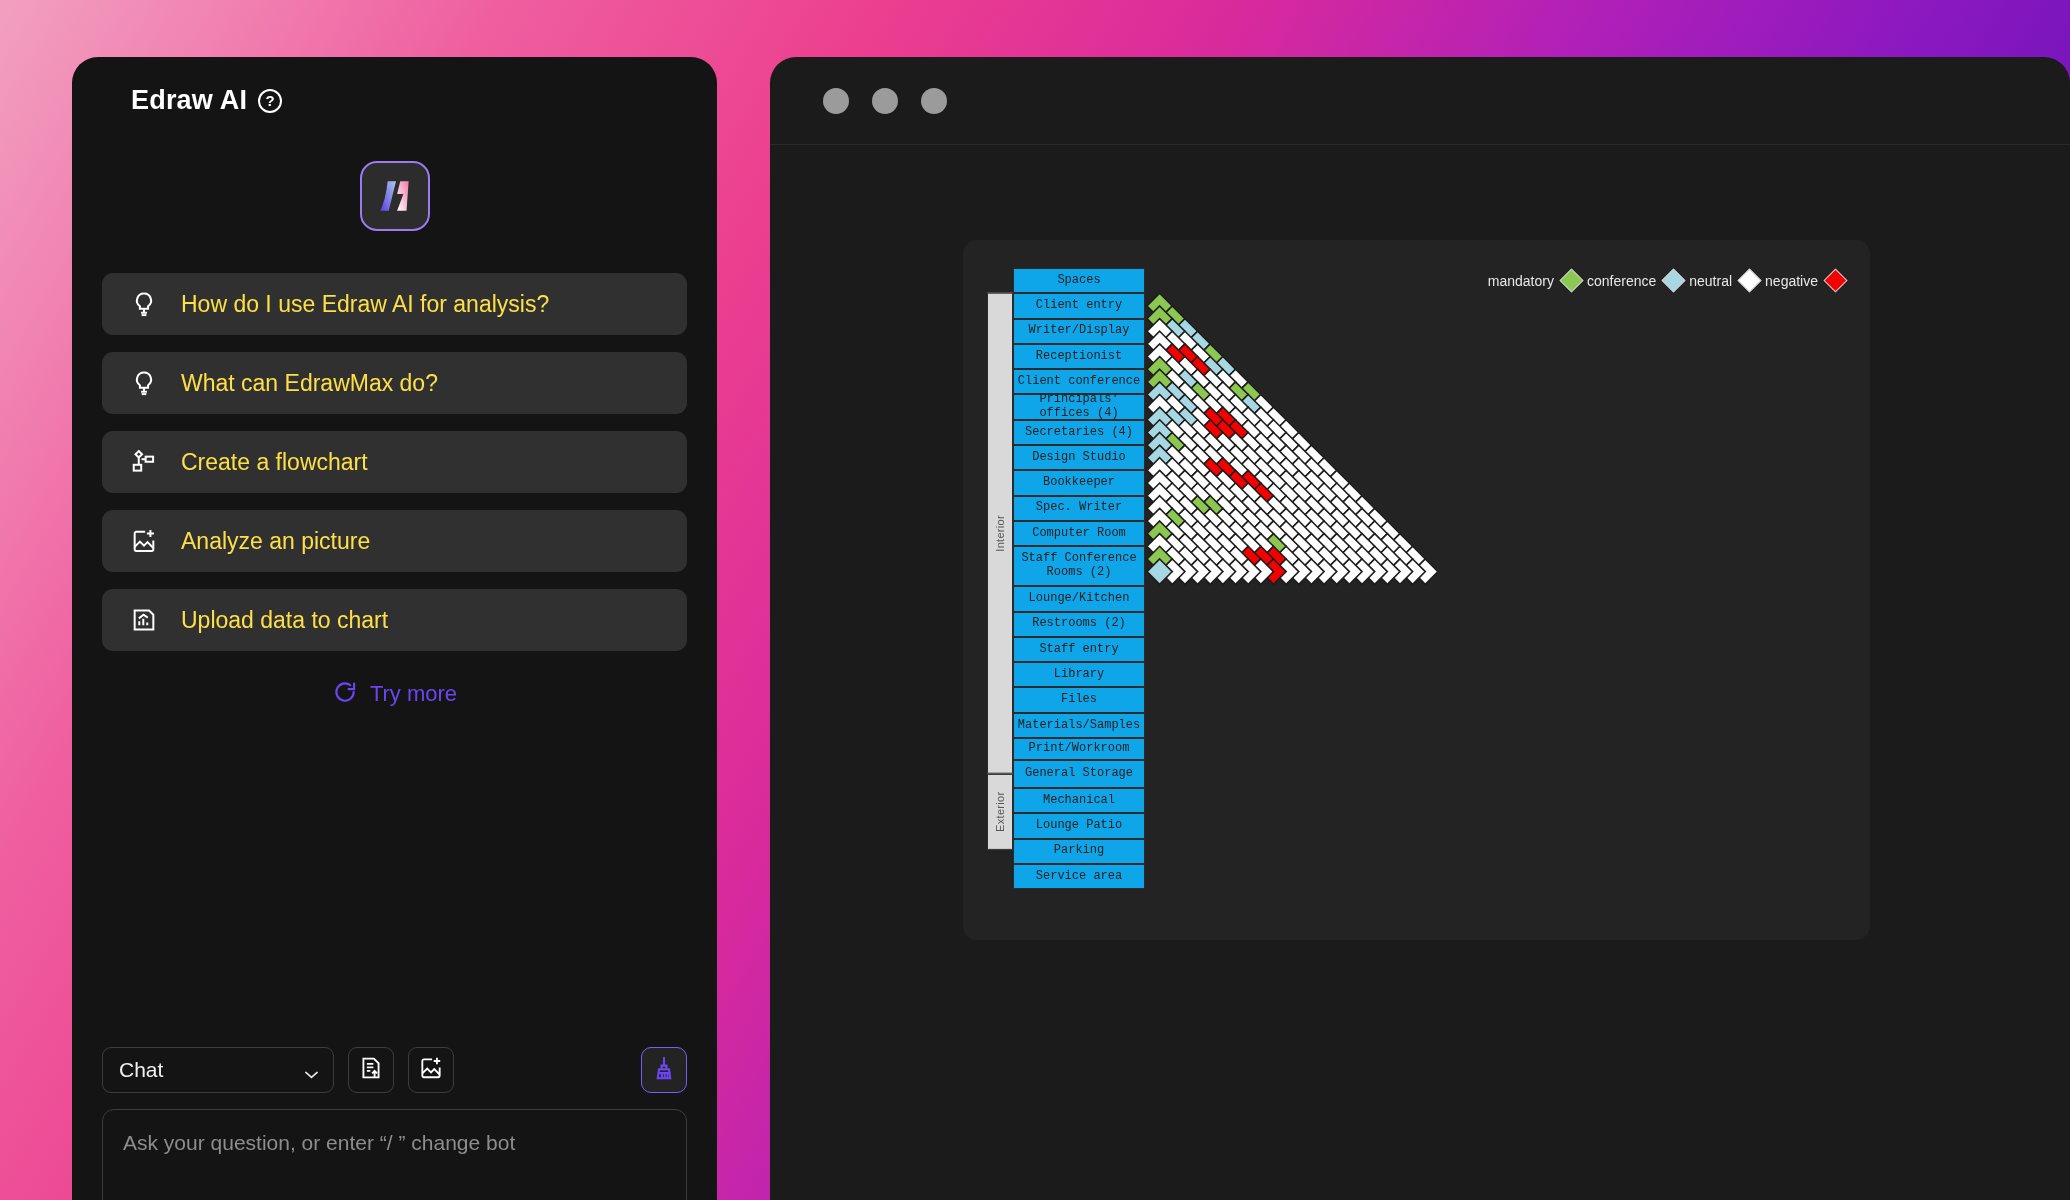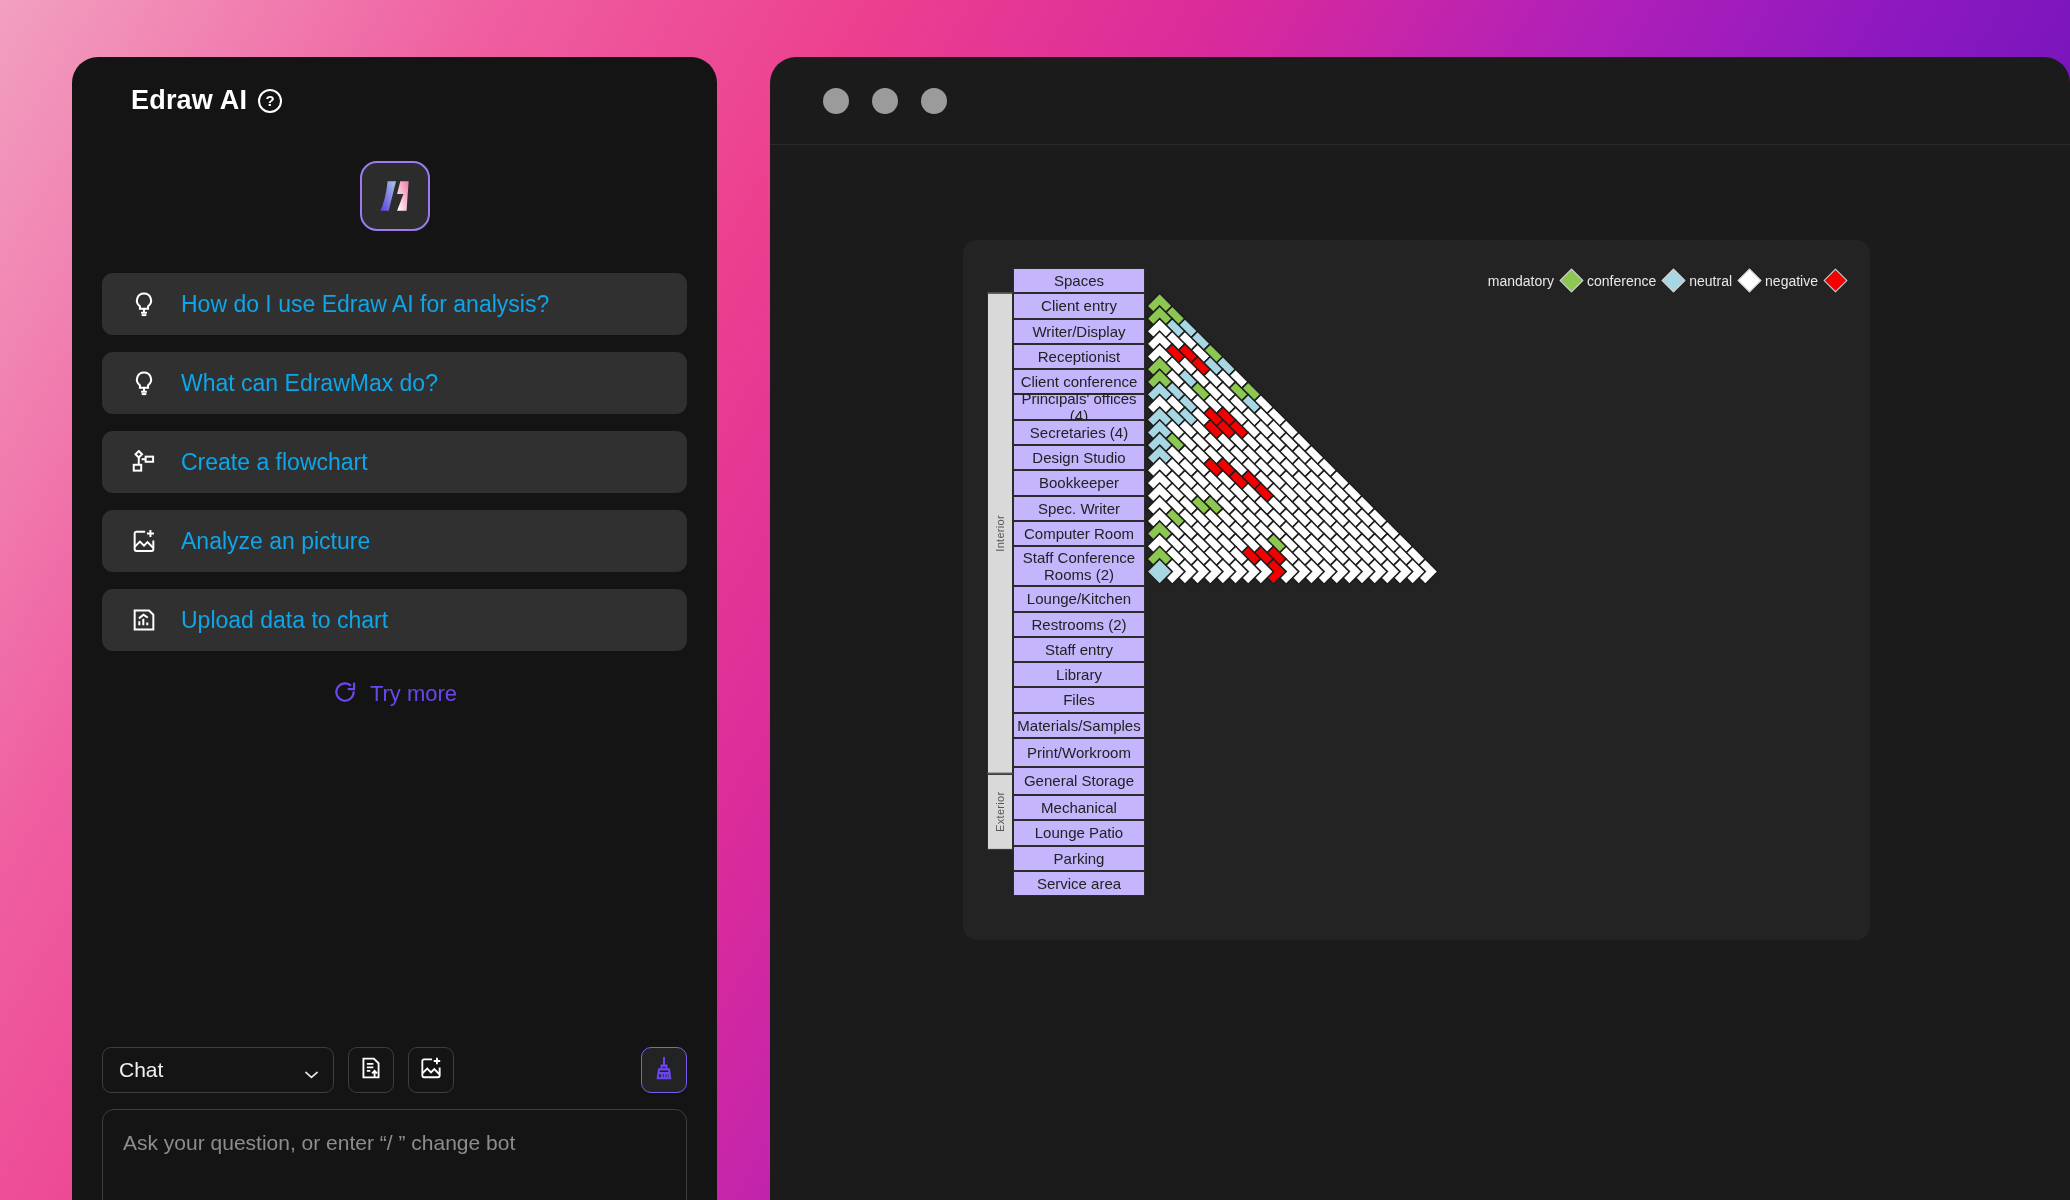--- a/index.html
+++ b/index.html
@@ -49,21 +49,21 @@
   #suggestions { margin: 42px 30px 0 30px; }
   .suggest-btn {
     display: flex; align-items: center; gap: 22px;
     height: 62px; margin-bottom: 17px;
     background: #303030; border-radius: 11px;
     padding-left: 27px; cursor: pointer;
   }
   .suggest-btn .s-icon { width: 30px; height: 30px; flex: 0 0 30px;
      display:flex; align-items:center; justify-content:center; }
   .suggest-btn .s-icon svg { width: 28px; height: 28px; }
-  .suggest-label { color: #0ea5e9; font-size: 23px; }
+  .suggest-label { color: #fde047; font-size: 23px; }
 
   #try-more {
     display: flex; align-items: center; justify-content: center;
     gap: 12px; margin-top: 28px; cursor: pointer;
   }
   #try-more svg { width: 26px; height: 26px; }
   #try-more-label { color: #6b46f0; font-size: 22px; }
 
   
   #composer { position: absolute; left: 30px; right: 30px; bottom: 0; }
@@ -129,24 +129,24 @@
   #matrix-table { display: flex; }
   .group-col { width: 26px; display: flex; flex-direction: column; }
   .group-cell {
     background: #d9d9d9; border: 1.2px solid #2b2b2b;
     display: flex; align-items: center; justify-content: center;
     writing-mode: vertical-rl; transform: rotate(180deg);
     font-size: 11px; color: #555; letter-spacing: .3px;
   }
   .label-col { width: 132px; display: flex; flex-direction: column; }
   .row-label {
-    background: #c4b5fd; border: 1.2px solid #2b2b2b;
+    background: #0ea5e9; border: 1.2px solid #2b2b2b;
     display: flex; align-items: center; justify-content: center;
-    text-align: center; font-size: 15px; color: #222;
-    line-height: 1.15; padding: 0 3px;
+    text-align: center; font-size: 12px; color: #222;
+    line-height: 1.15; padding: 0 3px; font-family: Liberation Mono, monospace;
   }
   #grid-area { position: relative; }
 
   
   #legend {
     position: absolute; right: 26px; top: 32px;
     display: flex; flex-direction: row; gap: 7px;
   }
   .legend-row {
     display: flex; align-items: center; justify-content: flex-end; gap: 9px;
@@ -356,21 +356,21 @@
             <div class="row-label" style="height: 25.3px;">Bookkeeper</div>
             <div class="row-label" style="height: 25.3px;">Spec. Writer</div>
             <div class="row-label" style="height: 25.3px;">Computer Room</div>
             <div class="row-label" style="height: 40px;">Staff Conference Rooms (2)</div>
             <div class="row-label" style="height: 25.3px;">Lounge/Kitchen</div>
             <div class="row-label" style="height: 25.3px;">Restrooms (2)</div>
             <div class="row-label" style="height: 25.3px;">Staff entry</div>
             <div class="row-label" style="height: 25.3px;">Library</div>
             <div class="row-label" style="height: 25.3px;">Files</div>
             <div class="row-label" style="height: 25.3px;">Materials/Samples</div>
-            <div class="row-label" style="height: 29px; text-align: right;">Print/Workroom</div>
+            <div class="row-label" style="height: 22px; text-align: right;">Print/Workroom</div>
             <div class="row-label" style="height: 28px;">General Storage</div>
             <div class="row-label" style="height: 25.3px;">Mechanical</div>
             <div class="row-label" style="height: 25.3px;">Lounge Patio</div>
             <div class="row-label" style="height: 25.3px;">Parking</div>
             <div class="row-label" style="height: 25.3px;">Service area</div>
           </div>
         <div id="grid-area"><svg width="591.9" height="607.2">
               <polygon points="14.65,25.300000000000004 27.3,37.95 14.65,50.6 2,37.95" fill="#8cc751" stroke="#1d1d1d" stroke-width="1.6"></polygon>
               <polygon points="27.3,37.95 39.95,50.6 27.3,63.25 14.65,50.6" fill="#8cc751" stroke="#1d1d1d" stroke-width="1.6"></polygon>
               <polygon points="39.95,50.6 52.6,63.25 39.95,75.9 27.300000000000004,63.25" fill="#a8d7e4" stroke="#1d1d1d" stroke-width="1.6"></polygon>

